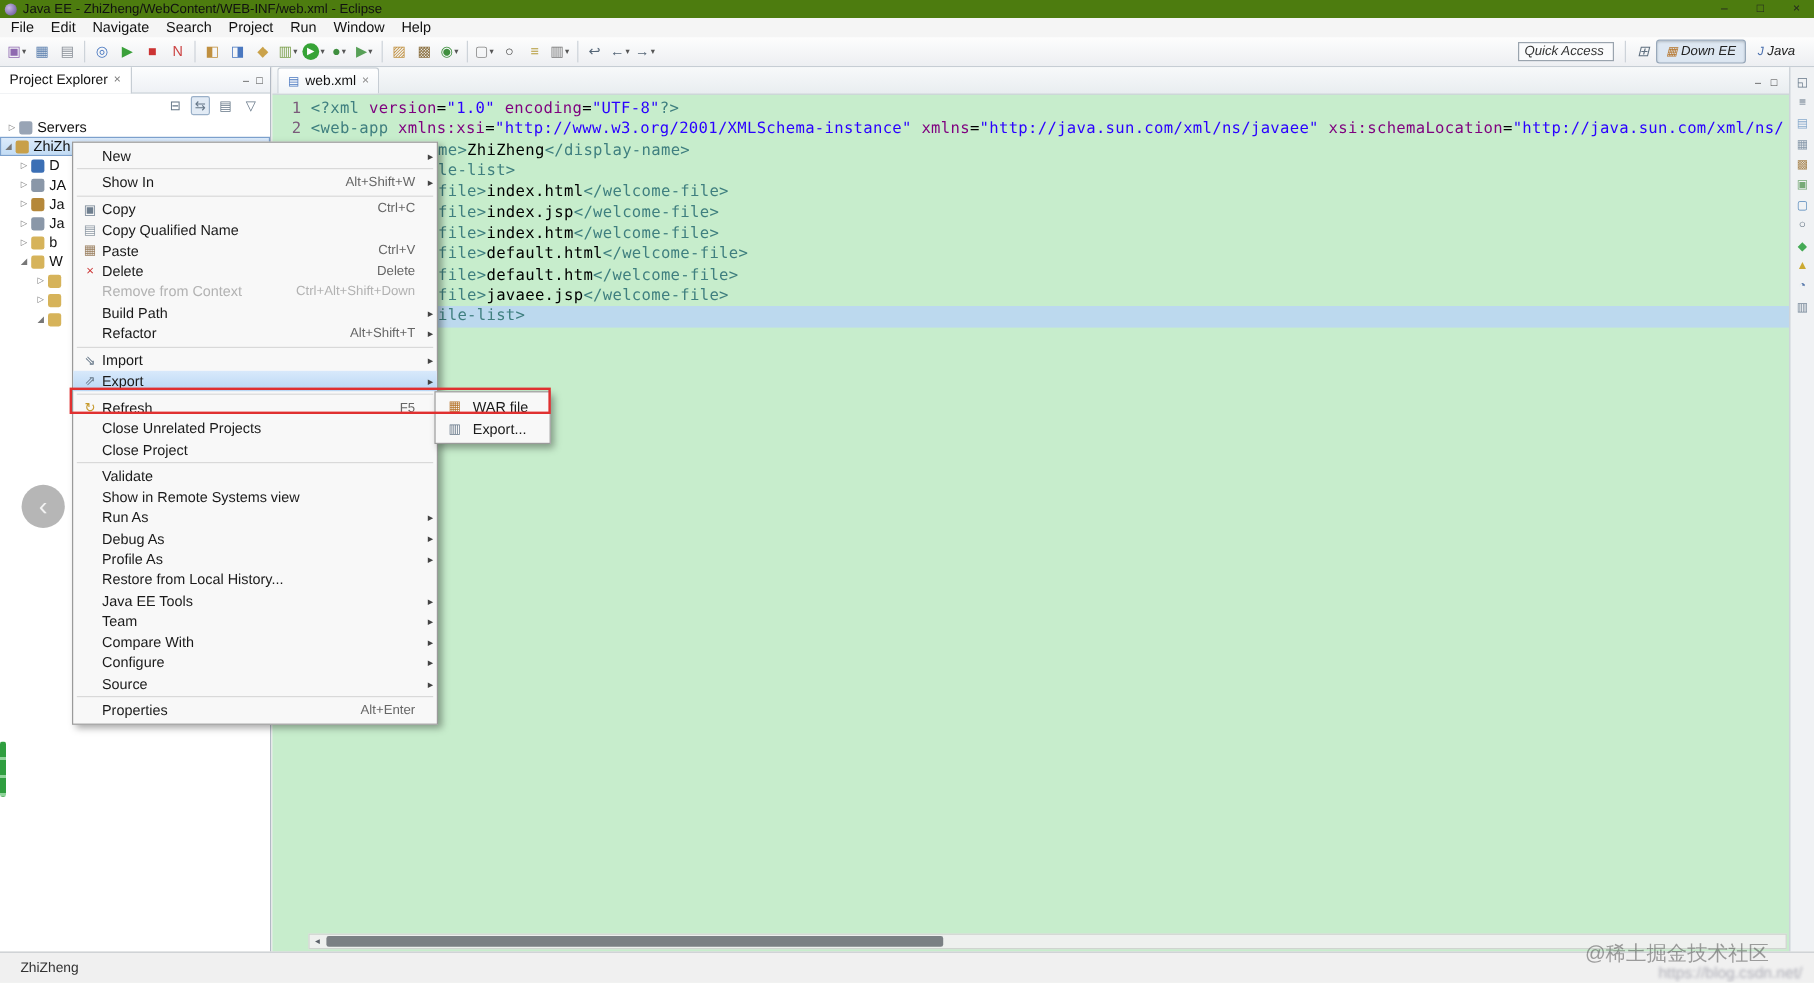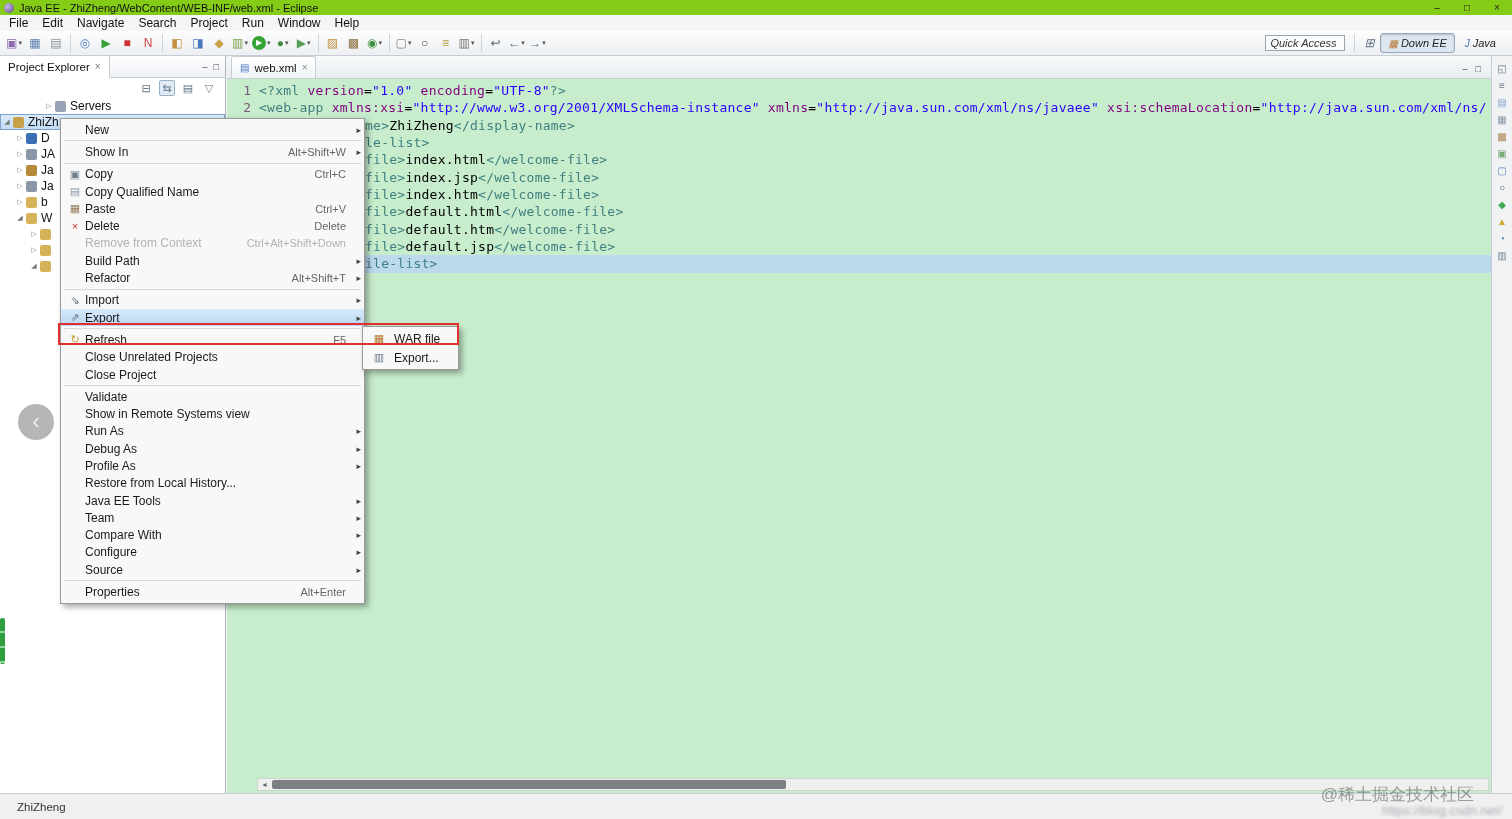--- a/index.html
+++ b/index.html
@@ -1,21 +1,21 @@
 <!DOCTYPE html>
 <html style="--edbg: #c7edcc; --linehl: #bcd9ee; --tag: #3f7f7f; --attr: #7f007f; --val: #2a00ff; --red: #e03030; --selection: #c2dcf5;"><head>
 <meta charset="utf-8">
 <style>
   * { margin:0; padding:0; box-sizing:border-box; }
   html,body { width:1512px; height:819px; overflow:hidden; }
   body { font-family:"Liberation Sans", sans-serif; }
   .app { position:relative; width:1512px; height:819px; background:#f0f0f0; overflow:hidden; }
 
   
-  .titlebar { position:absolute; top:0; left:0; right:0; height:15px; display:flex; align-items:center; background:#84cc16; font-size:11px; color:#111; padding-left:4px; }
+  .titlebar { position:absolute; top:0; left:0; right:0; height:15px; display:flex; align-items:center; background:#4d7c0f; font-size:11px; color:#111; padding-left:4px; }
   .logo { width:10px; height:10px; border-radius:50%; background:radial-gradient(circle at 35% 35%, #c9b9e8, #5b4a8a); margin-right:5px; flex:none; }
   .title { white-space:nowrap; }
   .win-controls { margin-left:auto; display:flex; height:15px; }
   .wc { width:30px; text-align:center; font-size:10px; line-height:15px; color:#222; cursor:default; }
 
   
   .menubar { position:absolute; top:15px; left:0; right:0; height:16px; background:#f5f5f5; display:flex; align-items:center; font-size:12px; color:#111; padding-left:2px; }
   .mb-item { padding:0 7px; line-height:16px; white-space:nowrap; }
 
   
@@ -246,21 +246,21 @@
         <span>□</span>
       </div>
     </div>
     <div class="exp-toolbar" id="exp-tools">
         <div class="exp-tool" style="color: rgb(102, 119, 136);">⊟</div>
         <div class="exp-tool pressed" style="color: rgb(102, 119, 136);">⇆</div>
         <div class="exp-tool" style="color: rgb(102, 119, 136);">▤</div>
         <div class="exp-tool" style="color: rgb(102, 119, 136);">▽</div>
       </div>
     <div class="tree" id="tree">
-        <div class="t-row" style="padding-left: 4px; margin-left: 39px;">
+        <div class="t-row" style="padding-left: 4px;">
           <span class="t-exp">▷</span>
           <span class="t-icon" style="background: rgb(152, 164, 181);"></span>
           <span class="t-label">Servers</span>
         </div>
         <div class="t-row selected" style="padding-left: 0px;">
           <span class="t-exp">◢</span>
           <span class="t-icon" style="background: rgb(200, 160, 74);"></span>
           <span class="t-label">ZhiZh</span>
         </div>
         <div class="t-row" style="padding-left: 14px;">
@@ -340,21 +340,21 @@
       <div class="code" id="code-lines">
           <div class="code-line"><span class="tk-tag">&lt;?xml </span><span class="tk-attr">version</span><span class="tk-pln">=</span><span class="tk-val">"1.0"</span><span class="tk-pln"> </span><span class="tk-attr">encoding</span><span class="tk-pln">=</span><span class="tk-val">"UTF-8"</span><span class="tk-tag">?&gt;</span></div>
           <div class="code-line"><span class="tk-tag">&lt;web-app </span><span class="tk-attr">xmlns:xsi</span><span class="tk-pln">=</span><span class="tk-val">"http://www.w3.org/2001/XMLSchema-instance"</span><span class="tk-pln"> </span><span class="tk-attr">xmlns</span><span class="tk-pln">=</span><span class="tk-val">"http://java.sun.com/xml/ns/javaee"</span><span class="tk-pln"> </span><span class="tk-attr">xsi:schemaLocation</span><span class="tk-pln">=</span><span class="tk-val">"http://java.sun.com/xml/ns/</span></div>
           <div class="code-line occ"><span class="tk-tag">me&gt;</span><span class="tk-pln">ZhiZheng</span><span class="tk-tag">&lt;/display-name&gt;</span></div>
           <div class="code-line occ"><span class="tk-tag">le-list&gt;</span></div>
           <div class="code-line occ"><span class="tk-tag">file&gt;</span><span class="tk-pln">index.html</span><span class="tk-tag">&lt;/welcome-file&gt;</span></div>
           <div class="code-line occ"><span class="tk-tag">file&gt;</span><span class="tk-pln">index.jsp</span><span class="tk-tag">&lt;/welcome-file&gt;</span></div>
           <div class="code-line occ"><span class="tk-tag">file&gt;</span><span class="tk-pln">index.htm</span><span class="tk-tag">&lt;/welcome-file&gt;</span></div>
           <div class="code-line occ"><span class="tk-tag">file&gt;</span><span class="tk-pln">default.html</span><span class="tk-tag">&lt;/welcome-file&gt;</span></div>
           <div class="code-line occ"><span class="tk-tag">file&gt;</span><span class="tk-pln">default.htm</span><span class="tk-tag">&lt;/welcome-file&gt;</span></div>
-          <div class="code-line occ"><span class="tk-tag">file&gt;</span><span class="tk-pln">default.jsp</span><span class="tk-tag">&lt;/welcome-file&gt;</span></div>
+          <div class="code-line occ"><span class="tk-tag">file&gt;</span><span class="tk-pln">javaee.jsp</span><span class="tk-tag">&lt;/welcome-file&gt;</span></div>
           <div class="code-line occ hl"><span class="tk-tag">ile-list&gt;</span></div>
         </div>
       <div class="hscroll">
         <div class="hs-arrow">◂</div>
         <div class="hs-thumb"></div>
       </div>
     </div>
   </div>
 
   <div class="side-strip" id="side-icons">

